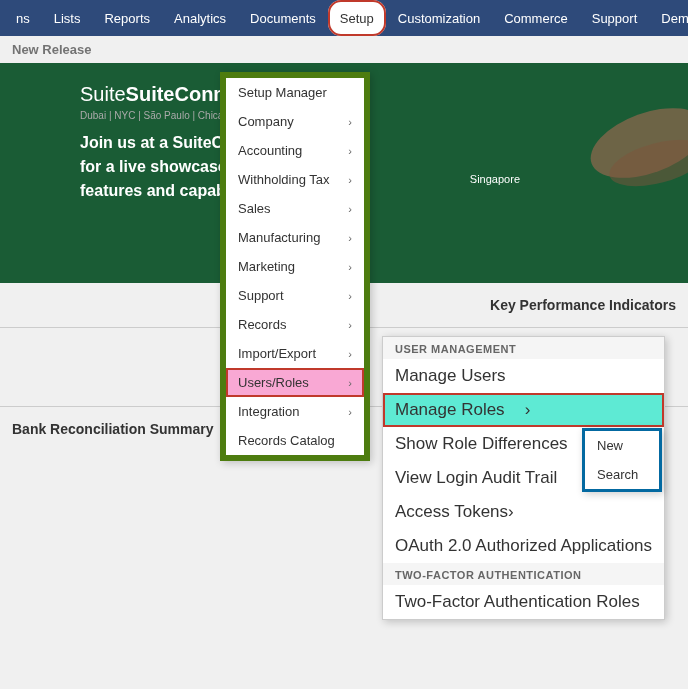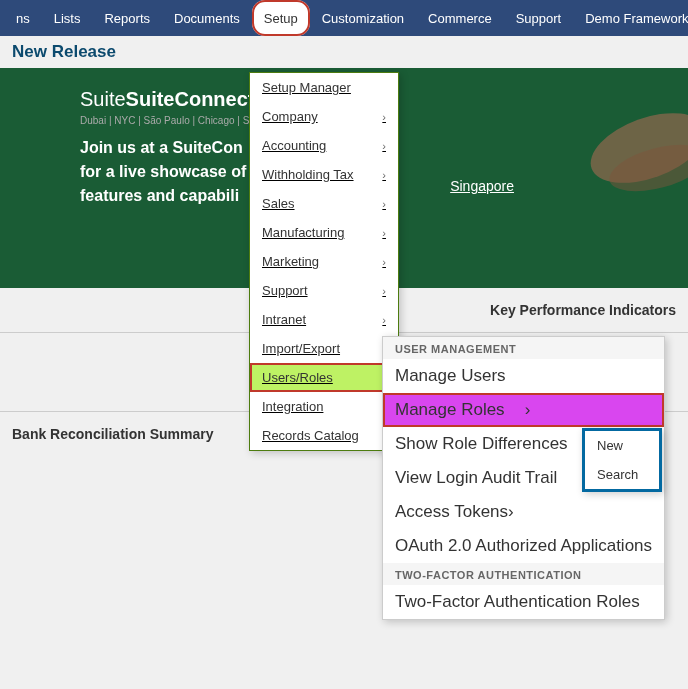--- a/index.html
+++ b/index.html
@@ -65,41 +65,40 @@
       right: 0;
       bottom: 0;
       z-index: 200;
       pointer-events: none;
     }
 
     
     .setup-dropdown {
       position: absolute;
       top: 0px;
-      left: 249px;
+      left: 220px;
       background: #fff;
-      border: 1px solid #4d7c0f;
+      border: 6px solid #4d7c0f;
       box-shadow: 2px 2px 8px rgba(0,0,0,0.2);
       min-width: 150px;
       z-index: 300;
       pointer-events: all;
-      text-decoration: underline;
     }
     .dropdown-item {
       padding: 7px 12px;
       cursor: pointer;
       display: flex;
       align-items: center;
       justify-content: space-between;
       font-size: 13px;
       color: #333;
       white-space: nowrap;
     }
     .dropdown-item.highlighted {
-      background: #bef264;
+      background: #f9a8d4;
       outline: 2px solid #c0392b;
       outline-offset: -2px;
     }
     .dropdown-item .chevron {
       margin-left: 16px;
       color: #666;
       font-size: 11px;
     }
 
     
@@ -127,21 +126,21 @@
       padding: 7px 12px;
       cursor: pointer;
       display: flex;
       align-items: center;
       justify-content: flex-start;
       font-size: 17px;
       color: #333;
       white-space: nowrap;
     }
     .submenu-item.highlighted {
-      background: #d946ef;
+      background: #5eead4;
       outline: 2px solid #c0392b;
       outline-offset: -2px;
       gap: 20px;
     }
 
     
     .manage-roles-submenu {
       position: absolute;
       top: 356px;
       left: 582px;
@@ -170,52 +169,53 @@
       opacity: 0.6;
     }
   </style>
 </head>
 <body>
 
 <div class="top-nav">
   <div class="nav-item">ns</div>
   <div class="nav-item">Lists</div>
   <div class="nav-item">Reports</div>
+  <div class="nav-item">Analytics</div>
   <div class="nav-item">Documents</div>
   <div class="nav-item active">Setup</div>
   <div class="nav-item">Customization</div>
   <div class="nav-item">Commerce</div>
   <div class="nav-item">Support</div>
   <div class="nav-item">Demo Framework</div>
 
 </div>
 
 <div class="main-content">
 
-  <div style="background:#f0f0f0; padding:6px 12px; font-size:17px; font-weight:bold; color:#0c4a6e;">New Release</div>
+  <div style="background:#f0f0f0; padding:6px 12px; font-size:13px; font-weight:bold; color:#737373;">New Release</div>
 
   <div class="hero-banner">
 
     <svg class="hero-decoration" viewBox="0 0 200 220" xmlns="http://www.w3.org/2000/svg">
       <ellipse cx="160" cy="80" rx="60" ry="30" fill="#e07060" opacity="0.7" transform="rotate(-20 160 80)"></ellipse>
       <ellipse cx="170" cy="100" rx="50" ry="20" fill="#c05040" opacity="0.5" transform="rotate(-15 170 100)"></ellipse>
     </svg>
     <div style="position:absolute; left:80px; top:20px; color:#fff;">
       <div style="font-size:20px; margin-bottom:4px;">
         <span style="font-weight:normal;">Suite</span><span style="font-weight:bold;">SuiteConnect</span>
       </div>
       <div style="font-size:10px; color:#aaa; margin-bottom:10px;">Dubai | NYC | São Paulo | Chicago | SF | Singapore</div>
       <div style="font-size:16px; font-weight:bold; line-height:1.5;">
         <div>Join us at a SuiteCon</div>
         <div>for a live showcase of</div>
         <div>features and capabili</div>
       </div>
     </div>
 
-    <div style="position:absolute; right:174px; top:110px; color:#fff; font-size:14px;text-decoration:underline;">Singapore</div>
+    <div style="position:absolute; right:168px; top:110px; color:#fff; font-size:11px;">Singapore</div>
   </div>
 
   <div style="padding:6px 12px; border-bottom:1px solid #ccc;">
     <div class="section-title" style="border:none; margin:0;text-align:right;">Key Performance Indicators</div>
   </div>
 
   <div style="padding:6px 12px; border-bottom:1px solid #ccc;">
     <div class="section-title" style="border:none; margin:17px;text-align:right;">Shortcuts</div>
   </div>
 
@@ -251,21 +251,21 @@
       </div>
       <div class="dropdown-item">
         <span>Marketing</span>
         <span class="chevron">›</span>
       </div>
       <div class="dropdown-item">
         <span>Support</span>
         <span class="chevron">›</span>
       </div>
       <div class="dropdown-item">
-        <span>Intranet</span>
+        <span>Records</span>
         <span class="chevron">›</span>
       </div>
       <div class="dropdown-item">
         <span>Import/Export</span>
         <span class="chevron">›</span>
       </div>
       <div class="dropdown-item highlighted" style="outline:2px solid #c0392b; outline-offset:-2px;">
         <span>Users/Roles</span>
         <span class="chevron">›</span>
       </div>

